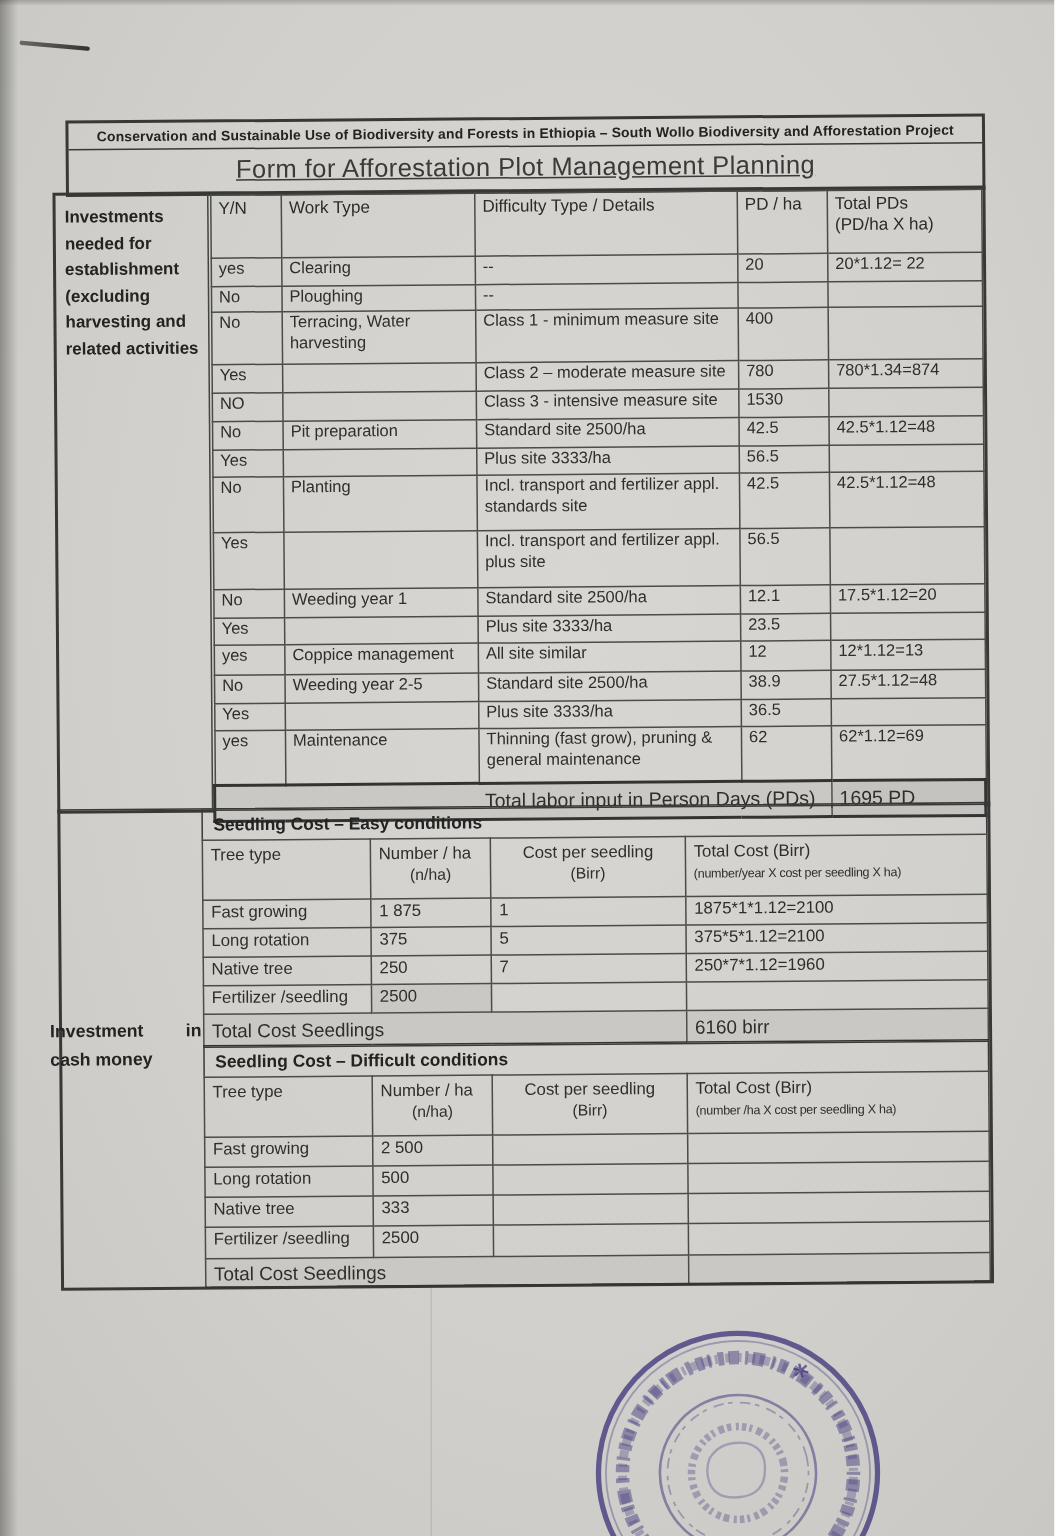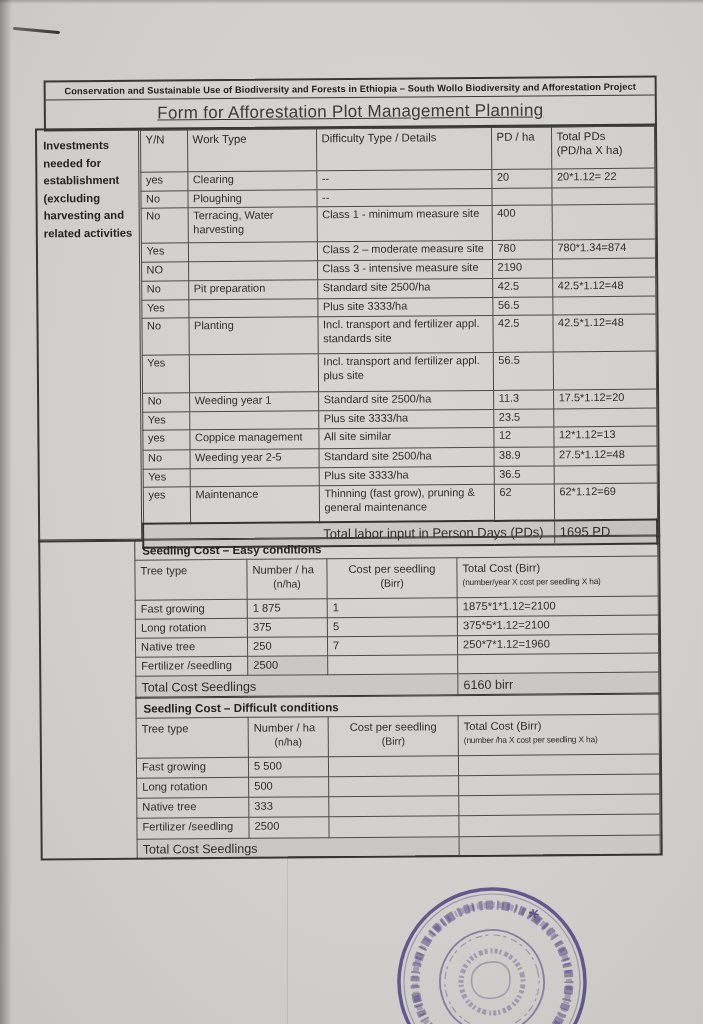--- a/index.html
+++ b/index.html
@@ -122,21 +122,21 @@
           <td>Yes</td>
           <td></td>
           <td>Class 2 – moderate measure site</td>
           <td>780</td>
           <td>780*1.34=874</td>
         </tr>
         <tr style="height:19px">
           <td>NO</td>
           <td></td>
           <td>Class 3 - intensive measure site</td>
-          <td>2190</td>
+          <td>1530</td>
           <td></td>
         </tr>
         <tr style="height:19px">
           <td>No</td>
           <td>Pit preparation</td>
           <td>Standard site 2500/ha</td>
           <td>42.5</td>
           <td>42.5*1.12=48</td>
         </tr>
         <tr style="height:18px">
@@ -157,21 +157,21 @@
           <td>Yes</td>
           <td></td>
           <td>Incl. transport and fertilizer appl. plus site</td>
           <td>56.5</td>
           <td></td>
         </tr>
         <tr style="height:19px">
           <td>No</td>
           <td>Weeding year 1</td>
           <td>Standard site 2500/ha</td>
-          <td>11.3</td>
+          <td>12.1</td>
           <td>17.5*1.12=20</td>
         </tr>
         <tr style="height:18px">
           <td>Yes</td>
           <td></td>
           <td>Plus site 3333/ha</td>
           <td>23.5</td>
           <td></td>
         </tr>
         <tr style="height:20px">
@@ -204,20 +204,21 @@
         </tr>
         <tr class="total-row" style="height:24px">
           <td class="t-label" colspan="4">Total labor input in Person Days (PDs)</td>
           <td class="t-value">1695 PD</td>
         </tr>
       </tbody>
         </table>
     </div>
 
     <div class="section2">
+      <div class="label2">Investment in cash money</div>
       <div class="tables">
 
         <div class="tbar">Seedling Cost – Easy conditions</div>
         <table class="seed-table">
           <colgroup>
               <col style="width:112px">
               <col style="width:80px">
               <col style="width:130px">
               <col>
             </colgroup>
@@ -287,21 +288,21 @@
               <span>Cost per seedling</span>
               <span class="sub">(Birr)</span>
             </td>
             <td>
               <span>Total Cost (Birr)</span>
               <span class="sub-small">(number /ha X cost per seedling X ha)</span>
             </td>
           </tr>
           <tr style="height:20px">
             <td>Fast growing</td>
-            <td>5 500</td>
+            <td>2 500</td>
             <td></td>
             <td></td>
           </tr>
           <tr style="height:20px">
             <td>Long rotation</td>
             <td>500</td>
             <td></td>
             <td></td>
           </tr>
           <tr style="height:20px">

